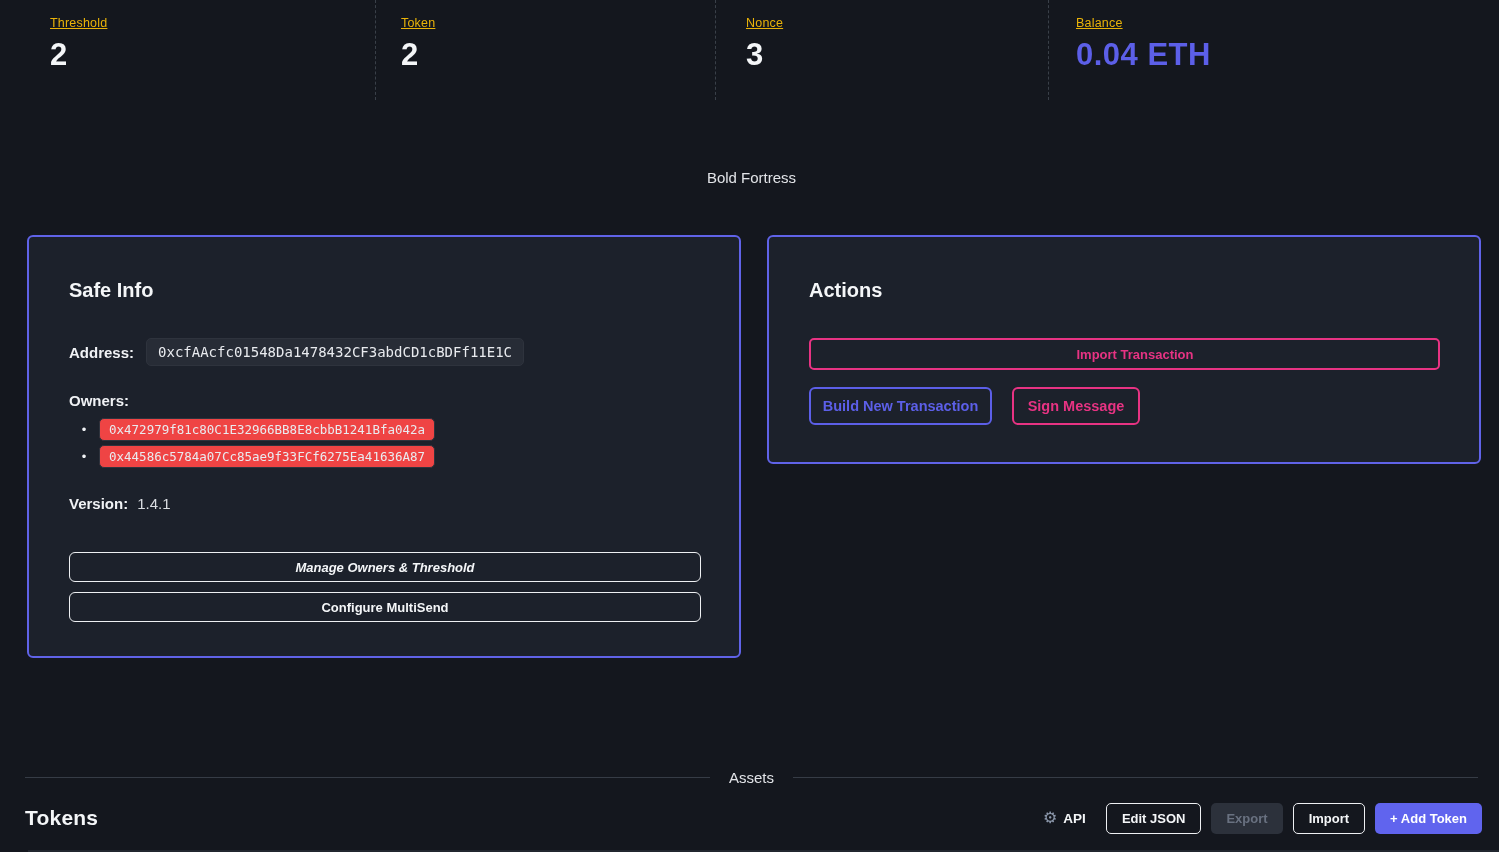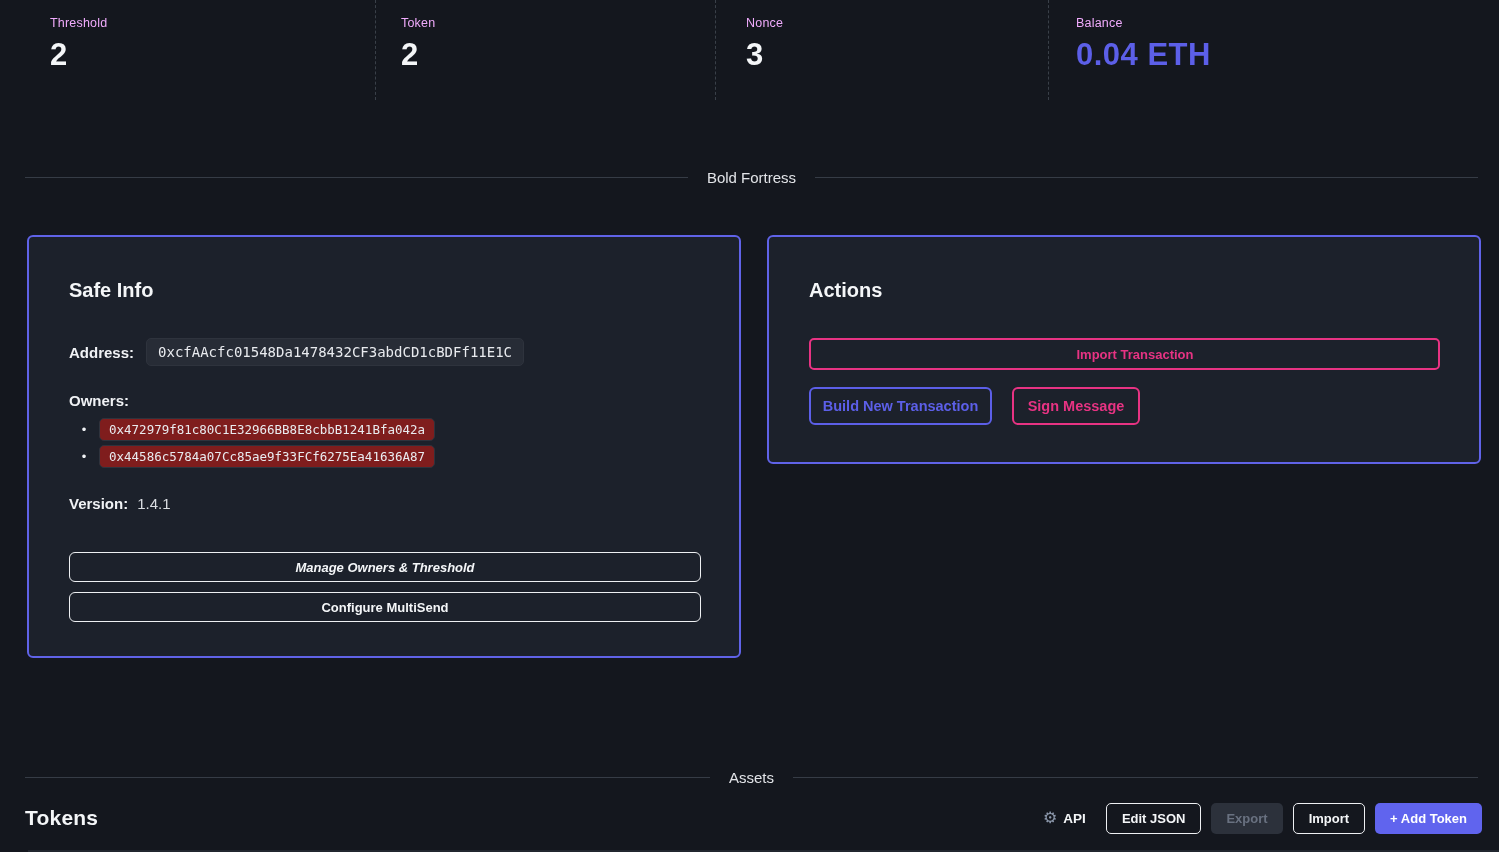--- a/index.html
+++ b/index.html
@@ -12,29 +12,29 @@
     overflow: hidden;
   }
 
   
   .stats { position: absolute; top: 0; left: 0; width: 100%; height: 100px; display: flex; }
   .stat-cell { padding-top: 16px; }
   .stat-cell.c1 { width: 375px; padding-left: 50px; }
   .stat-cell.c2 { width: 340px; padding-left: 25px; border-left: 1px dashed #3a4049; }
   .stat-cell.c3 { width: 333px; padding-left: 30px; border-left: 1px dashed #3a4049; }
   .stat-cell.c4 { flex: 1; padding-left: 27px; border-left: 1px dashed #3a4049; }
-  .stat-label { font-size: 12.5px; color: #f0abfc; letter-spacing: .2px; }
+  .stat-label { font-size: 12.5px; color: #eab308; letter-spacing: .2px; text-decoration: underline; }
   .stat-value { margin-top: 7px; font-size: 31px; font-weight: bold; color: #f4f6f8; letter-spacing: .5px; }
   .stat-value.accent { color: #5c5fe8; }
 
   
   .section-divider { position: absolute; left: 25px; right: 21px; display: flex; align-items: center; }
   .section-divider .line { flex: 1; height: 1px; background: #363c46; }
   .section-divider .divider-text { margin: 0 19px; font-size: 15px; color: #e2e4e8; }
-  .divider-fortress { top: 165px; height: 24px; }
+  .divider-fortress { top: 165px; height: 24px; flex-direction: column; }
   .divider-assets { top: 765px; height: 24px; }
 
   
   .card {
     position: absolute;
     background: #1c212b;
     border: 2px solid #6063e8;
     border-radius: 6px;
   }
   .card-safe { left: 27px; top: 235px; width: 714px; height: 423px; padding: 42px 40px; }
@@ -52,21 +52,21 @@
     font-family: "DejaVu Sans Mono", monospace;
     font-size: 14px;
     color: #e9ebef;
     white-space: nowrap;
   }
   .owners-block { margin-top: 26px; }
   .owner-list { list-style: none; margin-top: 9px; }
   .owner-item { display: flex; align-items: center; margin-bottom: 4px; }
   .bullet { width: 30px; text-align: center; font-size: 13px; color: #f0f2f5; flex: 0 0 30px; }
   .owner-box {
-    background: #7f1d1d;
+    background: #ef4444;
     border: 1px solid #2e333d;
     border-radius: 5px;
     padding: 3px 9px;
     font-family: "DejaVu Sans Mono", monospace;
     font-size: 12.5px;
     color: #e9ebef;
     white-space: nowrap;
   }
   .version-row { margin-top: 27px; display: flex; align-items: flex-start; }
   .version-value { margin-left: 9px; font-size: 15px; color: #d9dce1; }

